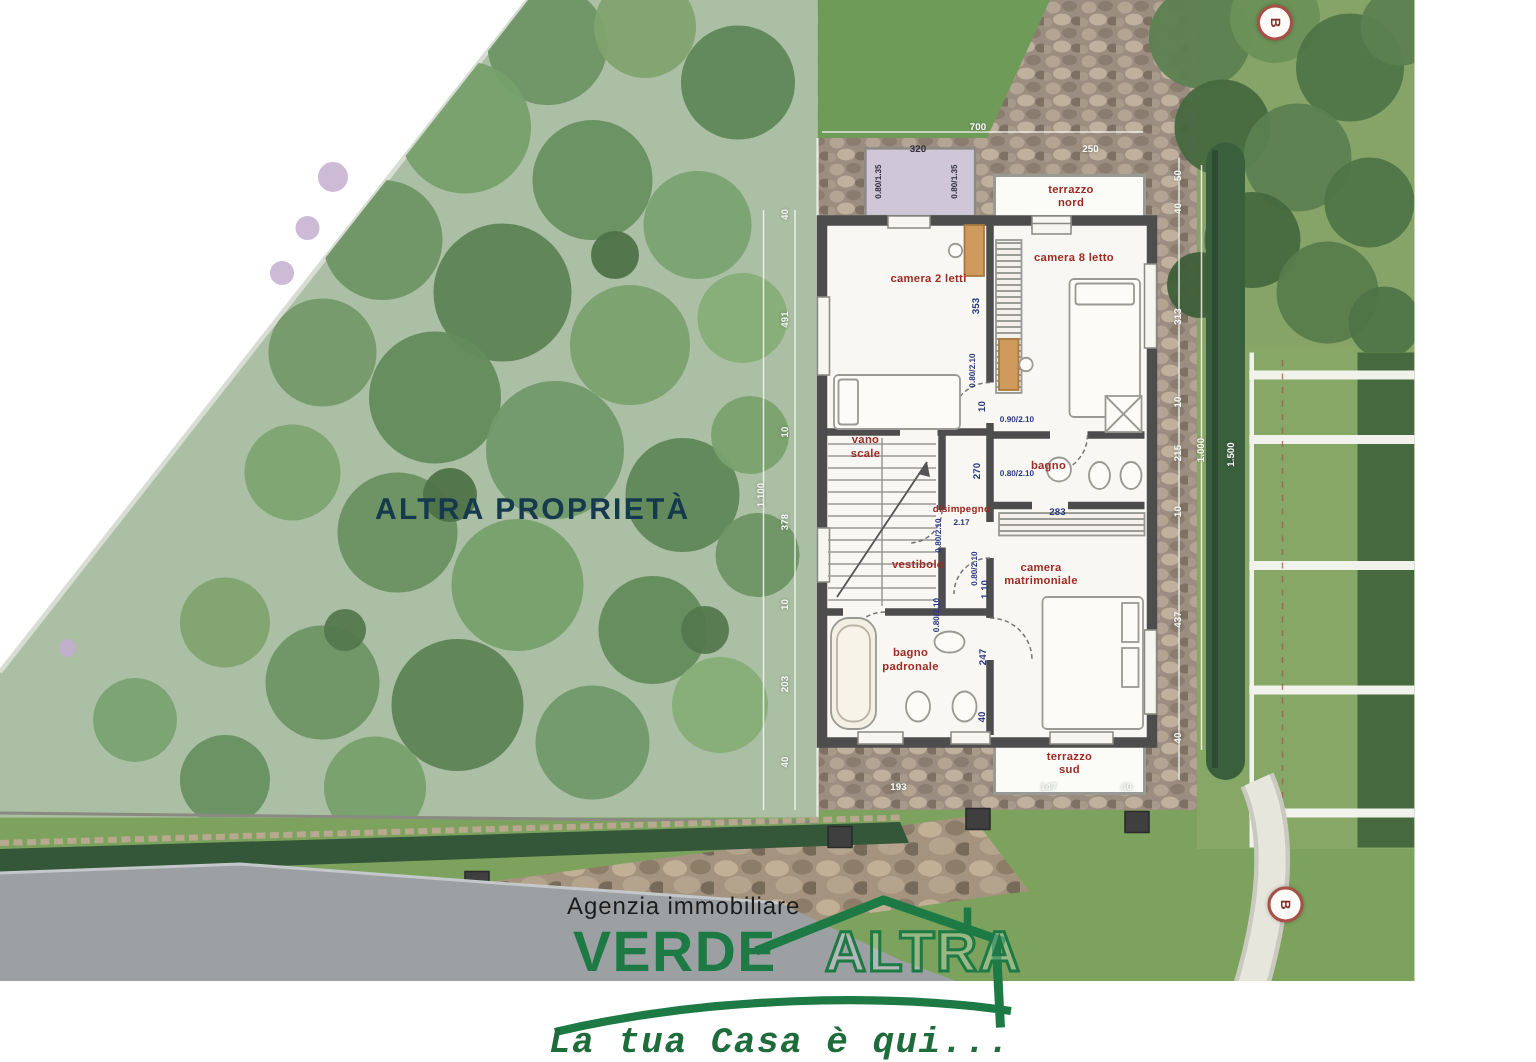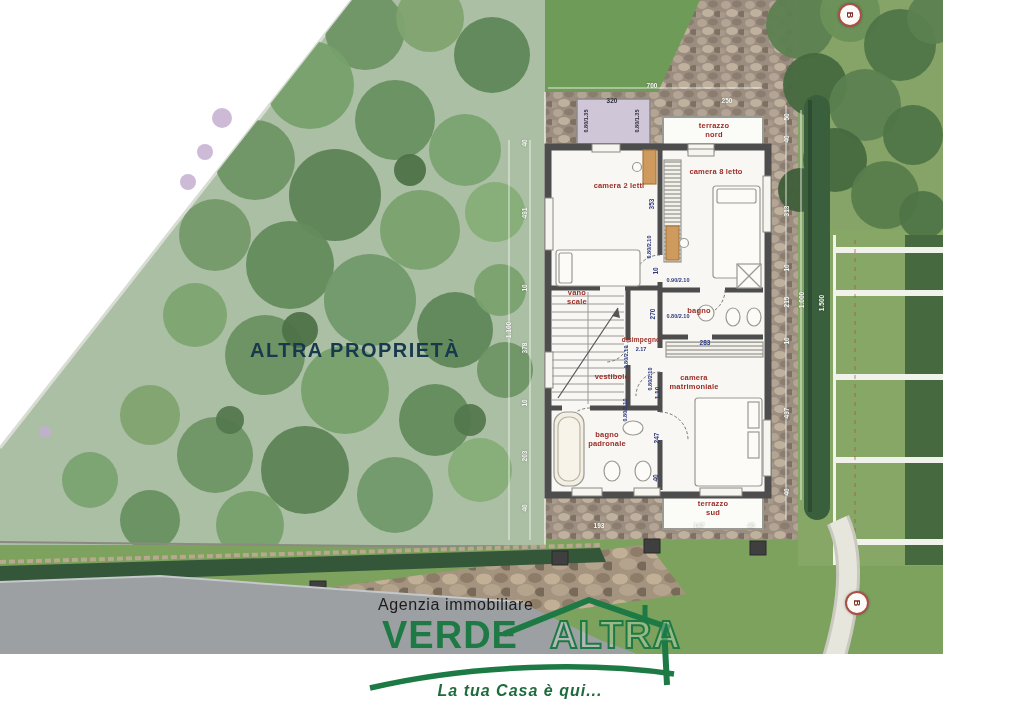--- a/index.html
+++ b/index.html
@@ -9,34 +9,34 @@
   .overlay{position:absolute;left:0;top:0;width:1024px;height:708px;pointer-events:none;}
   .room-label{position:absolute;transform:translate(-50%,-50%);color:#9c2b25;font-weight:bold;
               font-size:7.5px;line-height:1.15;text-align:center;white-space:pre-line;letter-spacing:.2px;}
   .dim{position:absolute;transform:translate(-50%,-50%);font-size:6.5px;font-weight:bold;white-space:nowrap;}
   .dim.rot{transform:translate(-50%,-50%) rotate(-90deg);}
   .dim.w{color:#f6f8f4;text-shadow:0 0 2px rgba(40,50,40,.45);}
   .dim.b{color:#2b3a7e;font-weight:bold;}
   .dim.d{color:#2f2f3a;}
   .dim.tiny{font-size:5.5px;}
   .other-property{position:absolute;left:250px;top:329px;color:#16394e;font-weight:bold;
-                  font-size:20px;letter-spacing:1.5px;white-space:nowrap;margin-top:10px;}
+                  font-size:20px;letter-spacing:1.5px;white-space:nowrap;}
   .marker{position:absolute;width:20px;height:20px;border-radius:50%;background:#fdfbf7;
           border:2px solid #a85048;color:#7c2f28;font-size:9px;font-weight:bold;
           display:flex;align-items:center;justify-content:center;transform:rotate(90deg);
           box-shadow:0 0 3px rgba(0,0,0,.25);}
   .logo{position:absolute;left:352px;top:590px;width:336px;height:118px;}
   .logo .agenzia{position:absolute;left:26px;top:6px;font-size:16px;color:#1b1b1b;
                  letter-spacing:.6px;font-weight:400;}
   .logo .word{position:absolute;top:24px;font-size:38px;font-weight:800;letter-spacing:1px;
               font-family:"Liberation Sans",sans-serif;text-align:right;}
   .logo .verde{left:30px;color:#1d7a45;}
   .logo .casa{left:198px;color:rgba(245,250,245,.25);-webkit-text-stroke:2px #1d7a45;}
   .logo .tagline{position:absolute;left:0;top:92px;width:100%;text-align:center;
-                 font-family:Liberation Sans, sans-serif;font-style:italic;font-size:16px;
+                 font-family:Liberation Mono, monospace;font-style:italic;font-size:24px;
                  color:#1e6b3c;font-weight:bold;letter-spacing:1px;}
 </style>
 </head>
 <body>
 
 <div class="scene">
 
   <svg width="1024" height="708" viewBox="0 0 1024 708">
     <defs>
       <pattern id="cobble" width="24" height="18" patternUnits="userSpaceOnUse">

